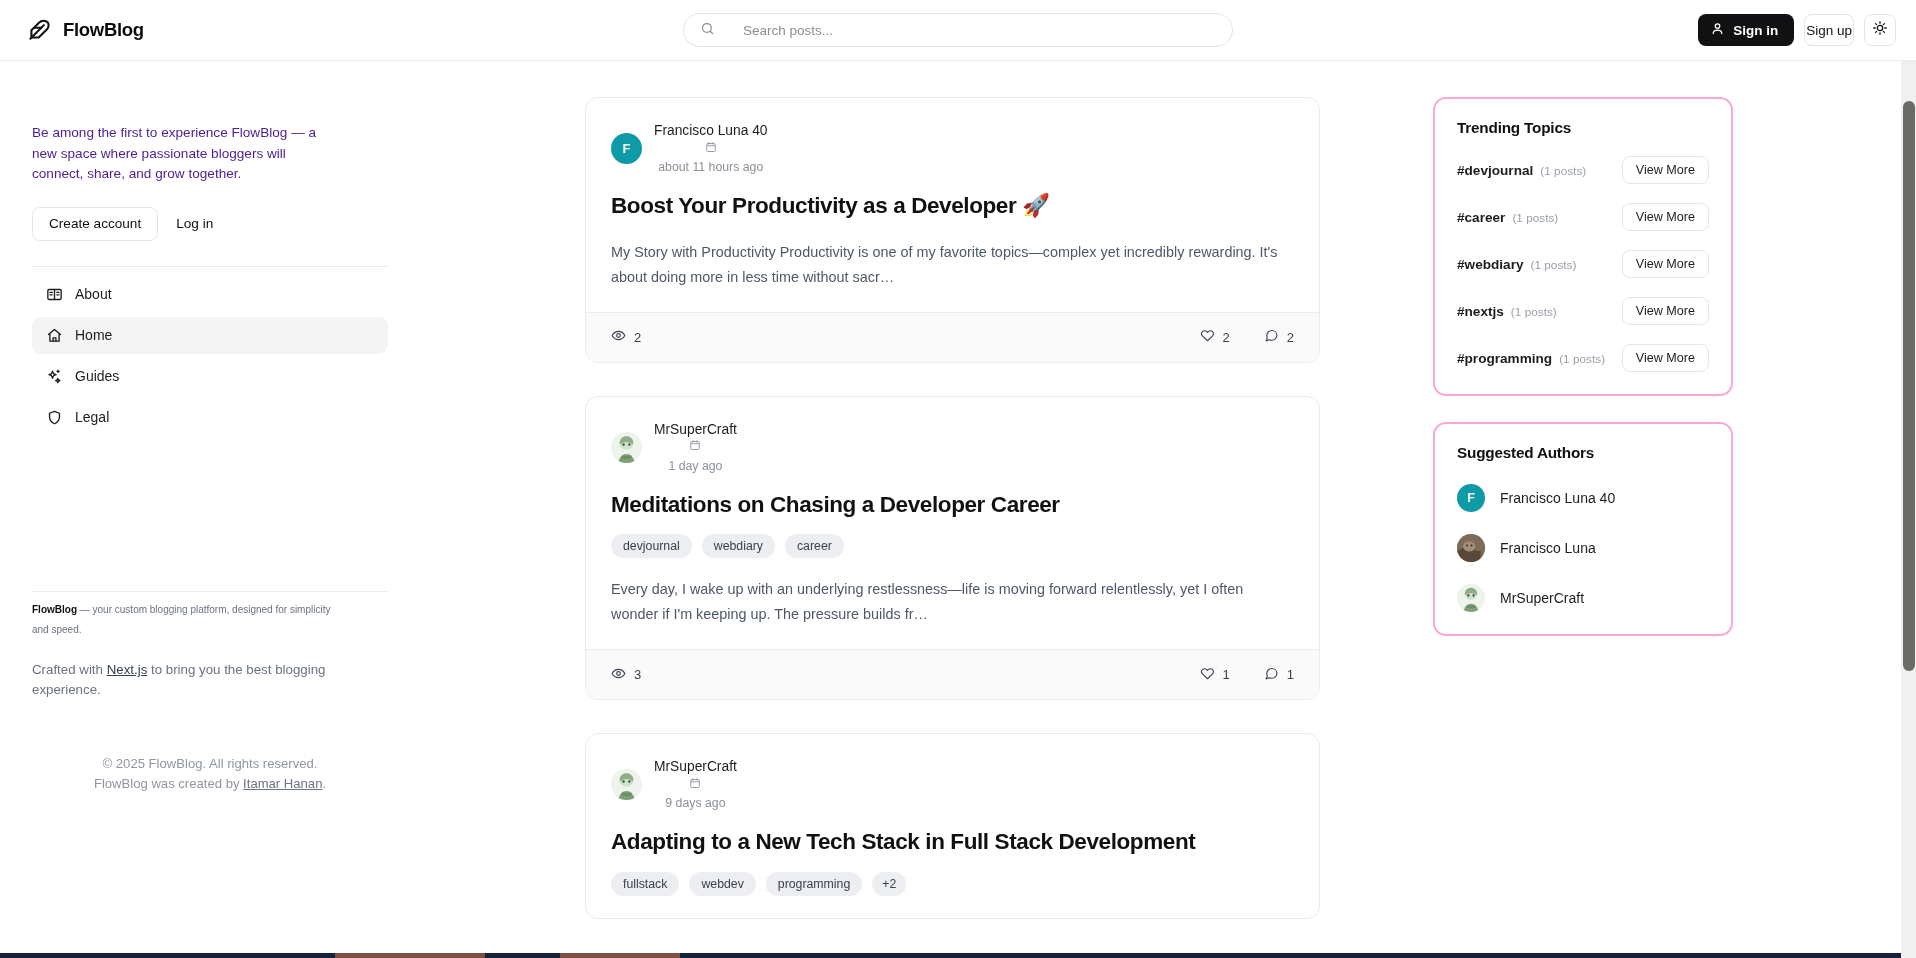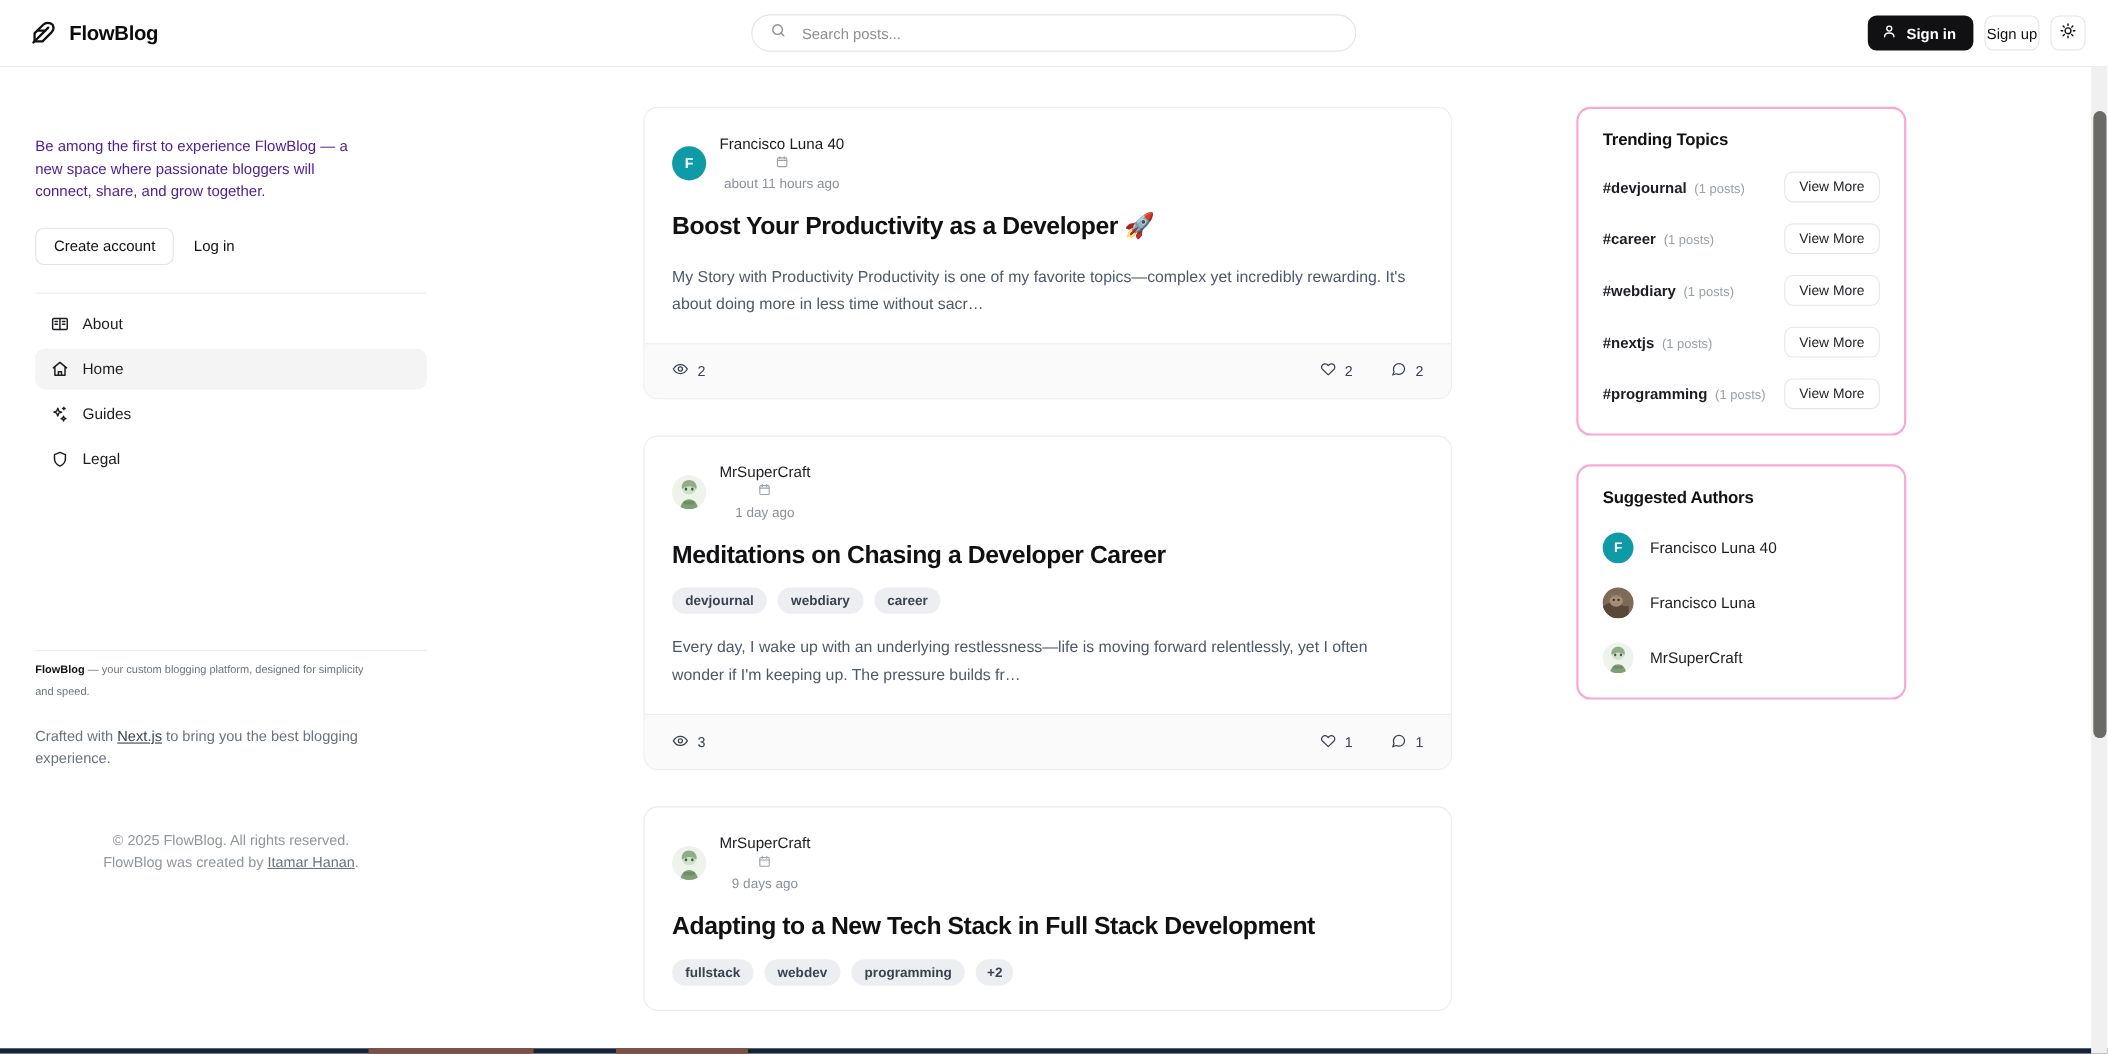--- a/index.html
+++ b/index.html
@@ -28,21 +28,21 @@
   .brand-name { font-size: 18.5px; font-weight: 700; letter-spacing: -0.3px; color: #0b0b0c; }
 
   .search-wrap {
     position: absolute; left: 50%; transform: translateX(-50%);
     width: 550px; height: 34px;
   }
   .search-box {
     width: 100%; height: 100%;
     border: 1px solid #e4e4e7; border-radius: 17px;
     background: #fff;
-    display: flex; align-items: center; gap: 14px;
+    display: flex; align-items: center; gap: 28px;
     padding: 0 16px;
     cursor: text;
   }
   .search-box .ph { font-size: 13.5px; color: #8e8e93; }
 
   .header-right {
     position: absolute; right: 20px;
     display: flex; align-items: center; gap: 10px;
   }
   .btn-signin {
@@ -140,21 +140,20 @@
     margin-top: 19px;
     font-size: 22.5px; font-weight: 700; letter-spacing: -0.4px;
     color: #111114; line-height: 1.25;
   }
   .tags { margin-top: 15px; display: flex; align-items: center; gap: 10px; flex-wrap: wrap; }
   .tag {
     height: 24px; padding: 0 12px; border-radius: 12px;
     background: #eceef1; color: #3b4250;
     font-size: 12.3px; display: flex; align-items: center;
     cursor: pointer;
-    font-weight: bold;
   }
   .tag.more { background: #eceef1; color: #3b4250; padding: 0 10px; }
   .excerpt {
     margin-top: 19px;
     font-size: 14.4px; line-height: 25px; color: #4f5868;
   }
   .card-foot {
     border-top: 1px solid #ececee;
     background: #fafafb;
     height: 50px; padding: 0 25px;

